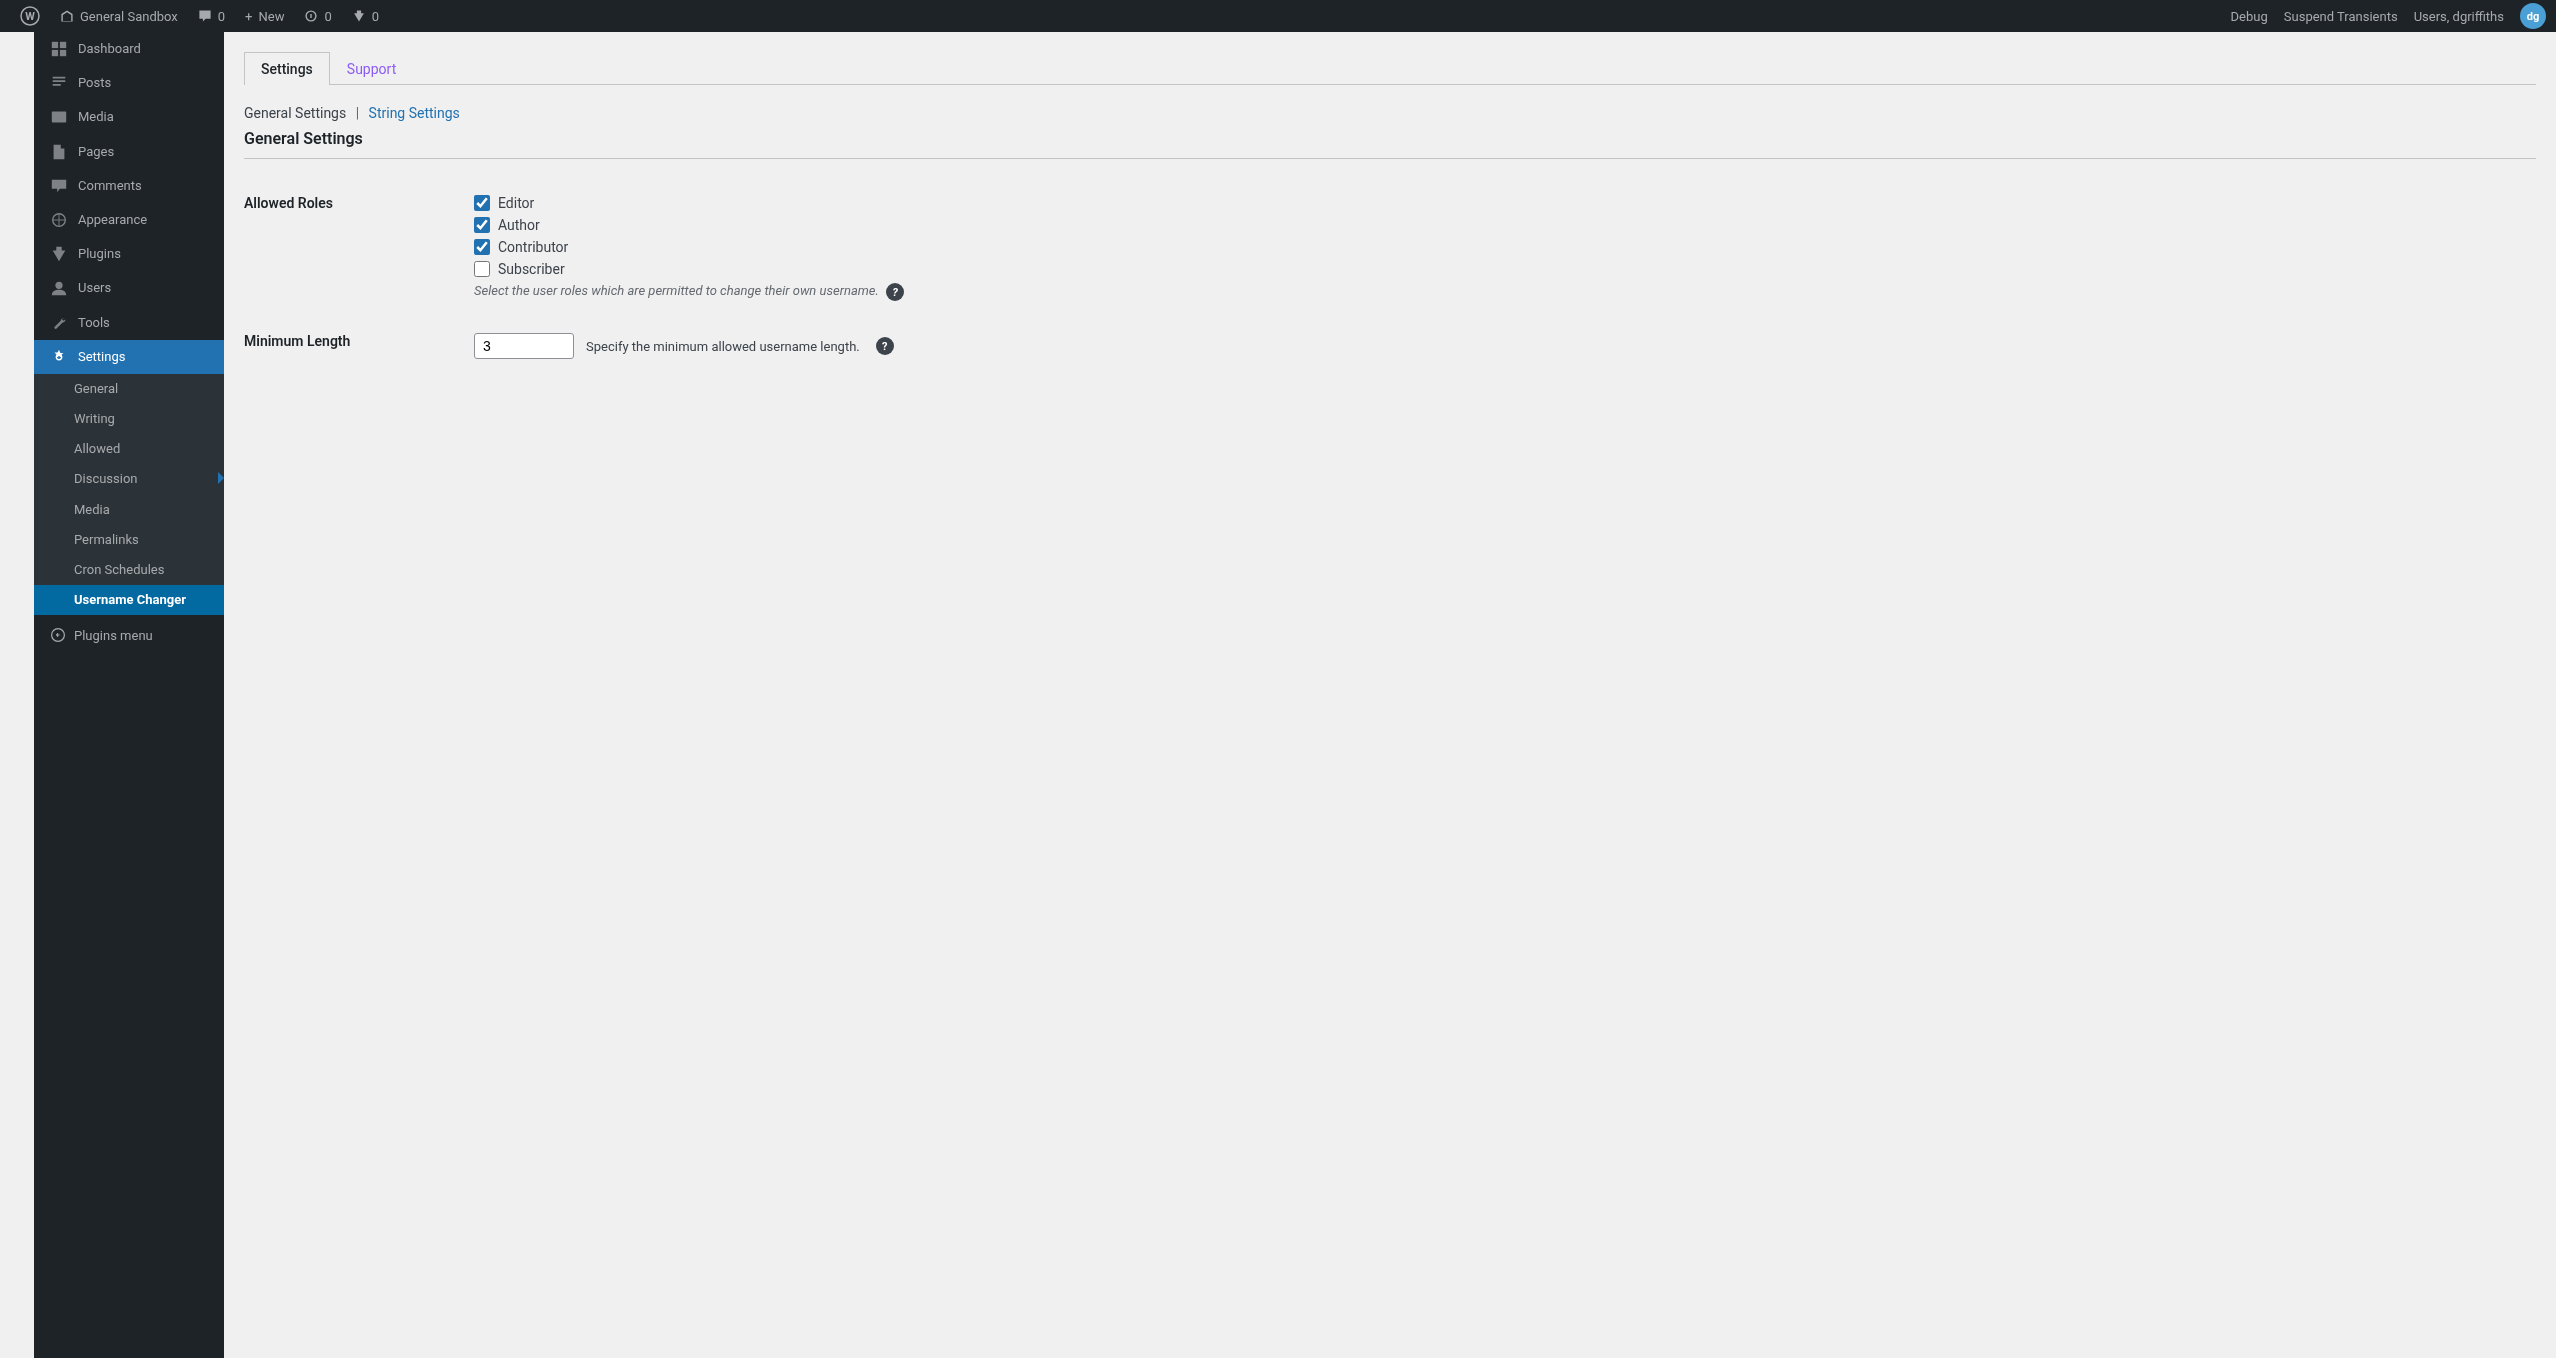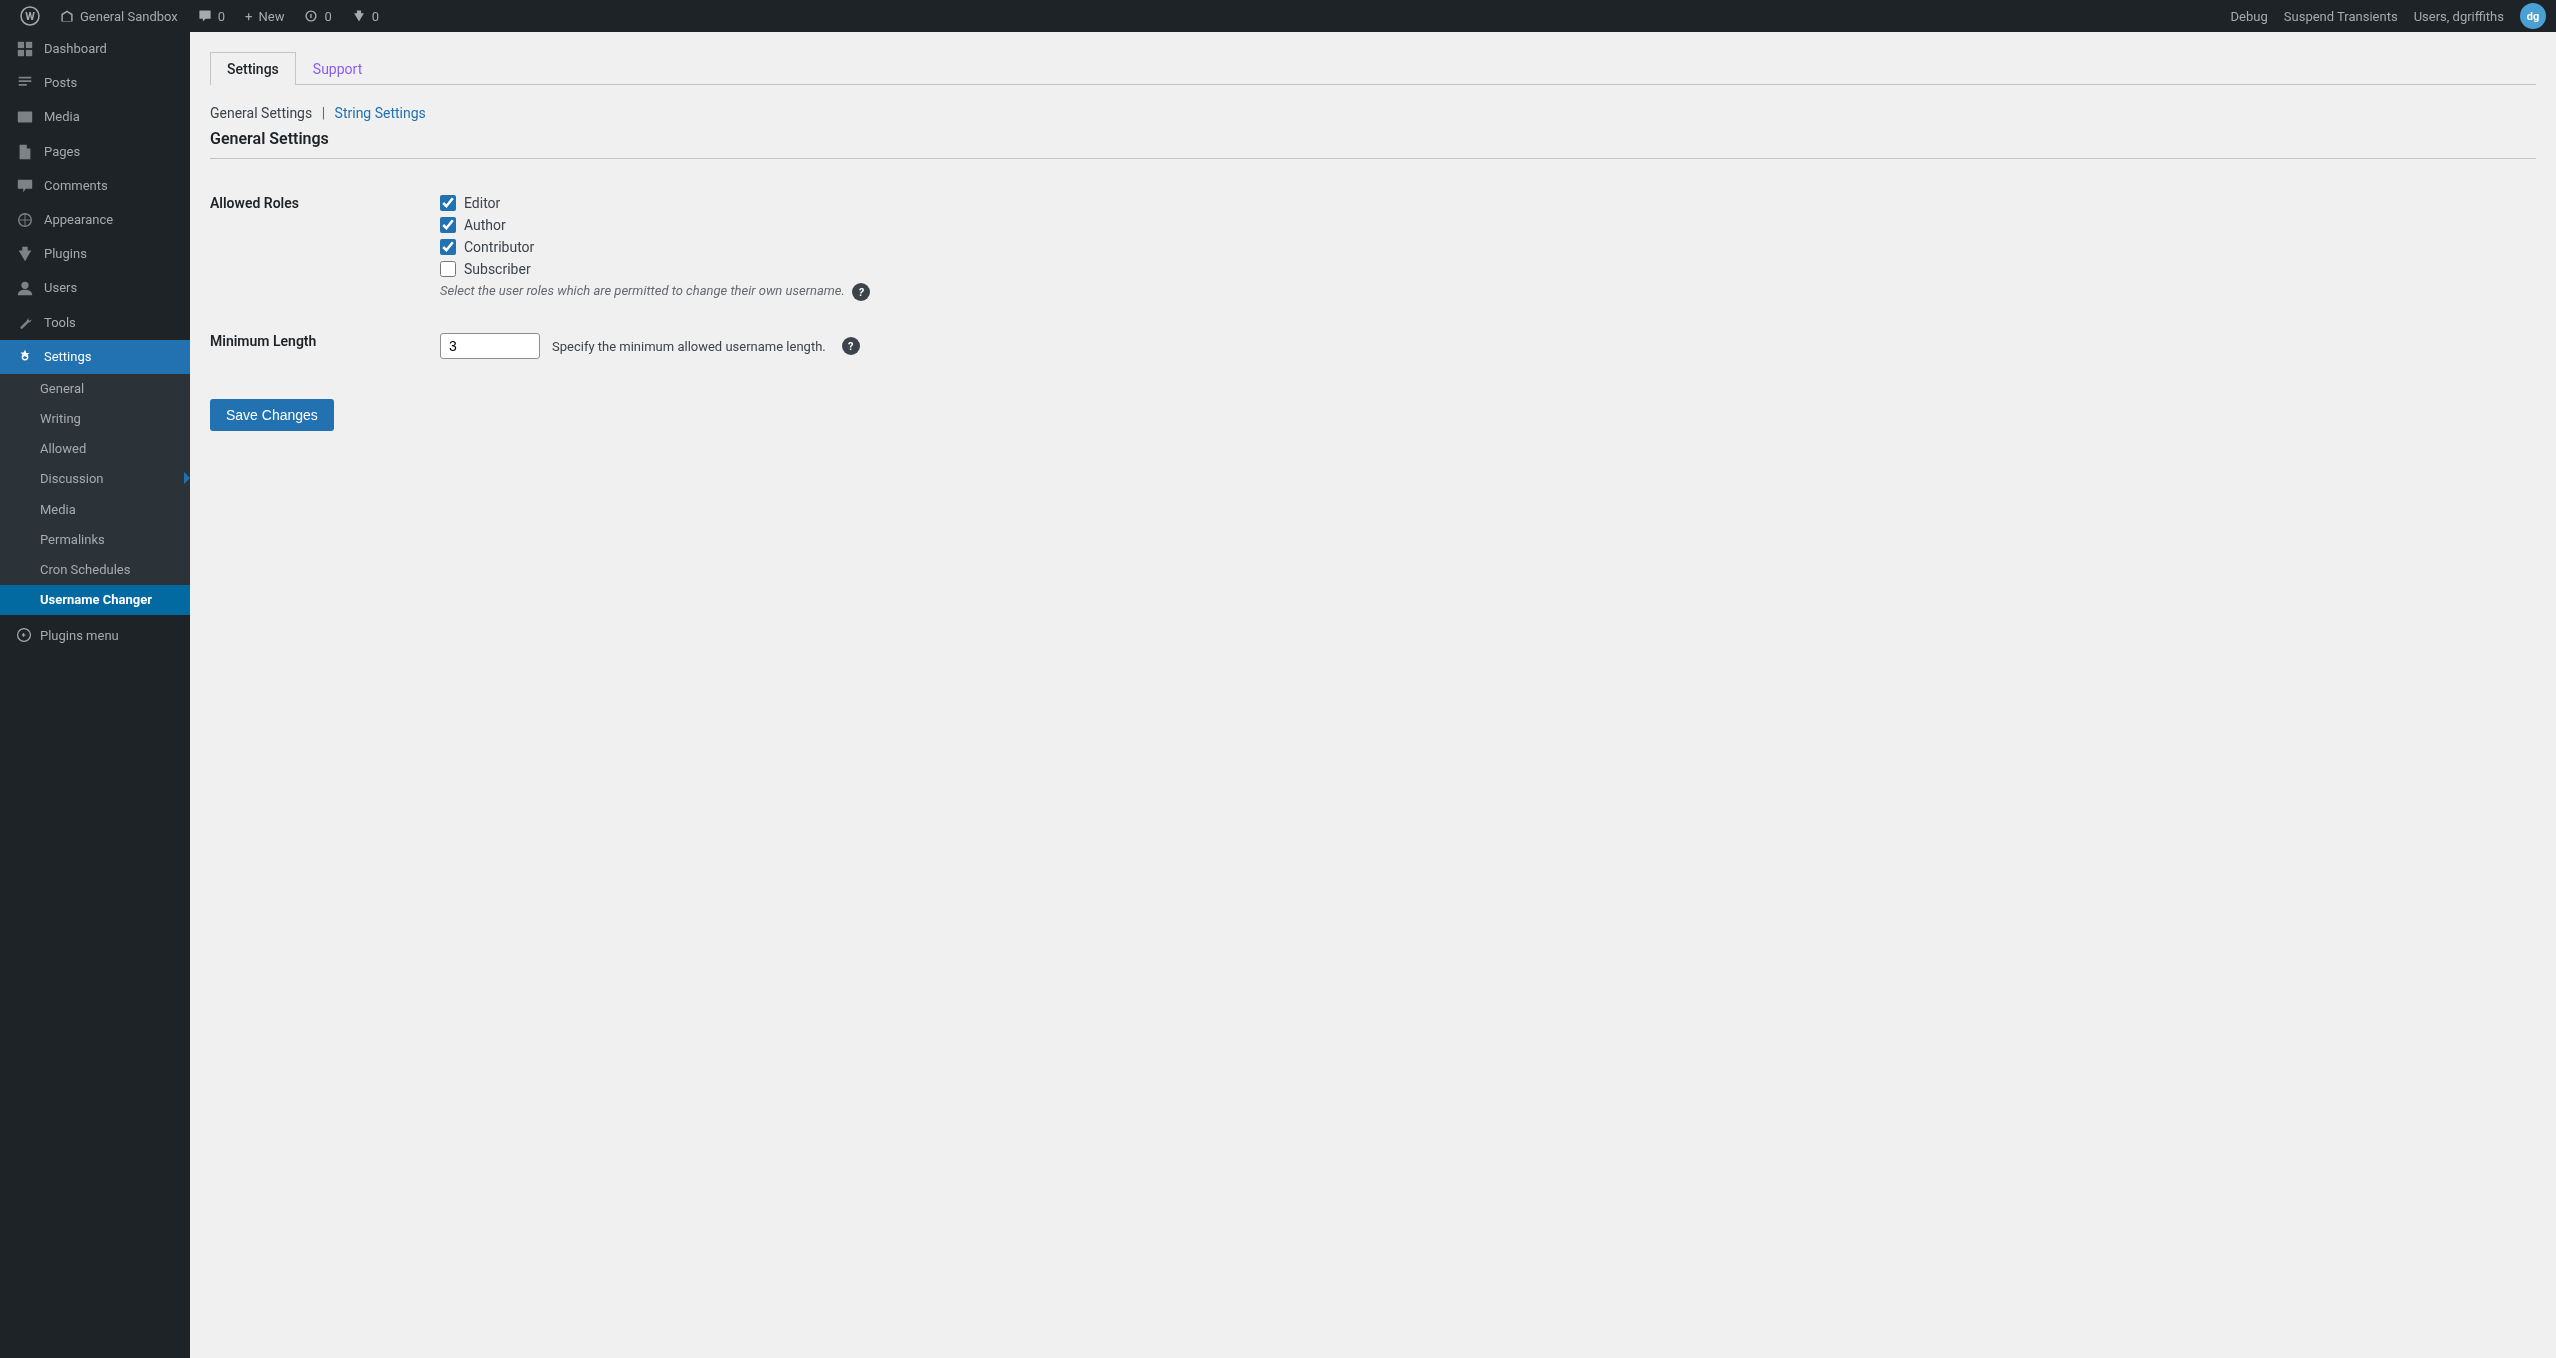--- a/index.html
+++ b/index.html
@@ -31,21 +31,21 @@
       width: 20px; height: 20px; fill: #a7aaad;
     }
     .adminbar-right-item { color: #a7aaad; font-size: 13px; cursor: pointer; }
     .adminbar-avatar {
       width: 26px; height: 26px; border-radius: 50%;
       background: #4a9fd4; display: inline-flex; align-items: center; justify-content: center;
       color: #fff; font-size: 11px; font-weight: bold;
     }
 
     
-    #wpwrap { display: flex; margin-top: 32px; min-height: calc(100vh - 32px); }
+    #wpwrap { display: flex; margin-top: 32px; min-height: calc(100vh - 32px); padding-left: 34px; }
 
     
     #adminmenuwrap {
       width: 190px;
       background: #1d2327;
       min-height: calc(100vh - 32px);
       flex-shrink: 0;
     }
     .adminmenu { list-style: none; }
     .adminmenu li { }
@@ -400,19 +400,16 @@
                 <input type="number" class="number-input" value="3" style="">
                 <span>Specify the minimum allowed username length.</span>
                 <span class="help-icon">?</span>
               </div>
             </td>
           </tr>
 
         </tbody>
       </table>
 
-      <div class="save-section">
-        <button class="button-primary">Save Changes</button>
-      </div>
 
     </div>
   </div>
 </div>
 
 </body></html>

